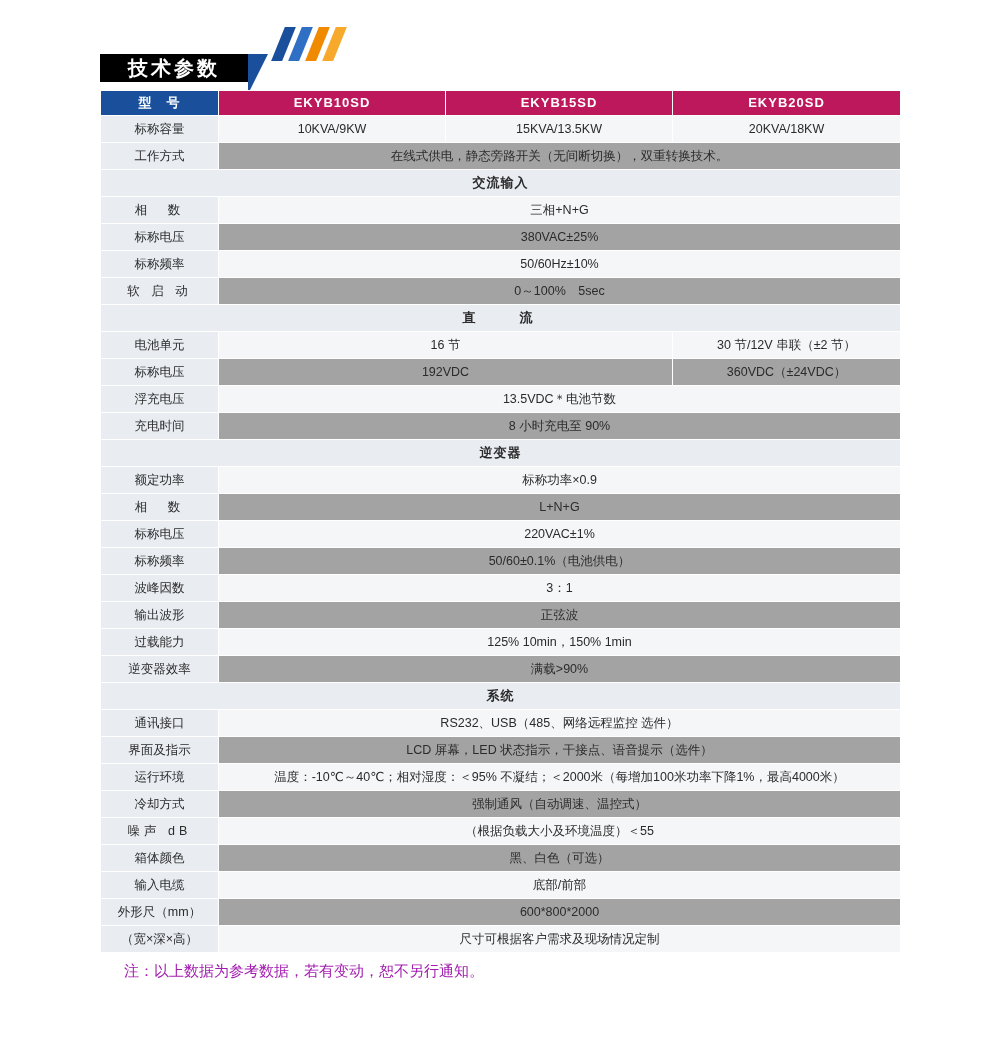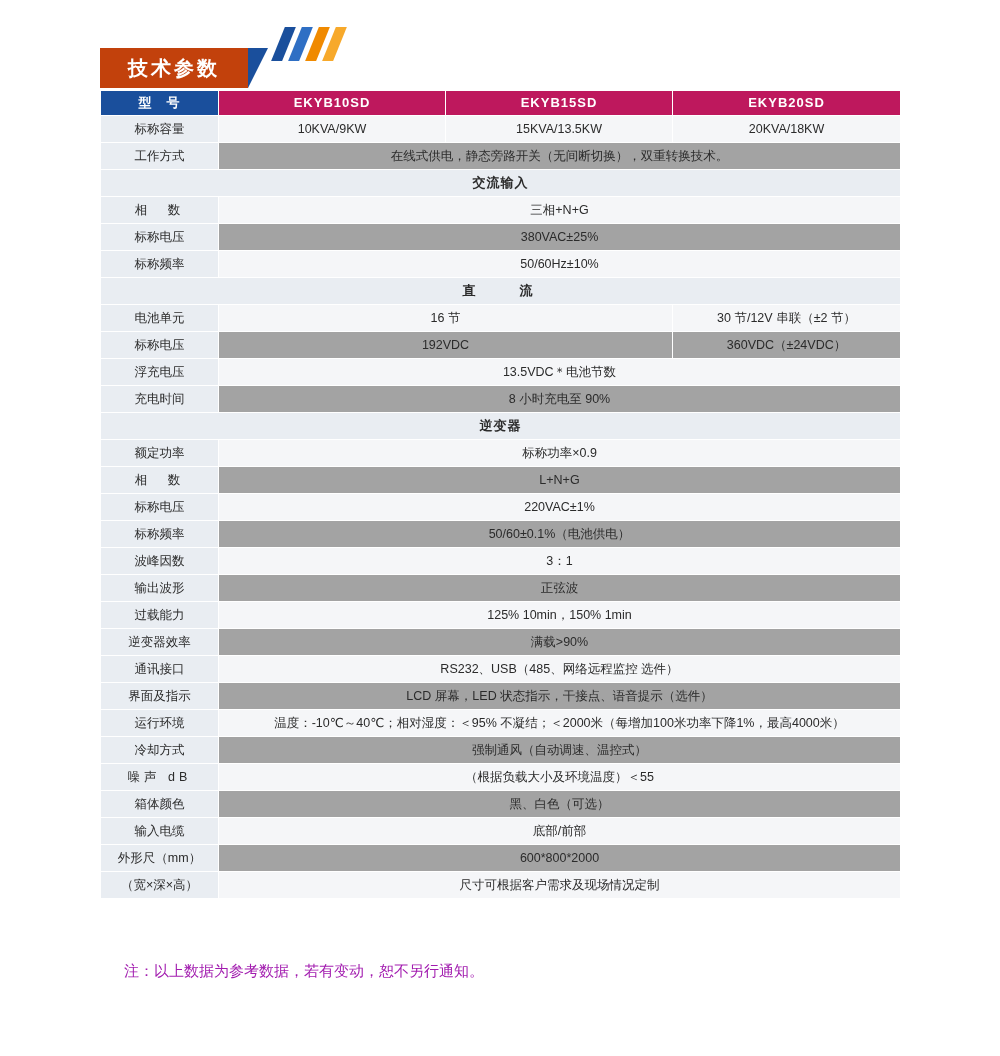--- a/index.html
+++ b/index.html
@@ -25,22 +25,22 @@
   .header {
     position: absolute;
     left: 100px;
     top: 24px;
     height: 40px;
     display: flex;
     align-items: center;
   }
   .header-tab {
     position: relative;
-    background: #c2410c;
-    height: 40px;
+    background: #000000;
+    height: 28px;
     min-width: 148px;
     display: flex;
     align-items: center;
     justify-content: center;
     padding: 0 18px;
     box-sizing: border-box;
     margin-top: 48px;
   }
   .header-tab::after {
     content: "";
@@ -197,20 +197,24 @@
             <td class="val" colspan="3">三相+N+G</td>
           </tr>
           <tr>
             <td class="label">标称电压</td>
             <td class="val alt" colspan="3">380VAC±25%</td>
           </tr>
           <tr>
             <td class="label">标称频率</td>
             <td class="val" colspan="3">50/60Hz±10%</td>
           </tr>
+          <tr>
+            <td class="label sp">软 启 动</td>
+            <td class="val alt" colspan="3">0～100%　5sec</td>
+          </tr>
           <tr class="section">
             <td colspan="4" class="wide-sp">直　　流</td>
           </tr>
           <tr>
             <td class="label">电池单元</td>
             <td class="val" colspan="2">16 节</td>
             <td class="val" colspan="1">30 节/12V 串联（±2 节）</td>
           </tr>
           <tr>
             <td class="label">标称电压</td>
@@ -253,20 +257,23 @@
             <td class="val alt" colspan="3">正弦波</td>
           </tr>
           <tr>
             <td class="label">过载能力</td>
             <td class="val" colspan="3">125% 10min，150% 1min</td>
           </tr>
           <tr>
             <td class="label">逆变器效率</td>
             <td class="val alt" colspan="3">满载&gt;90%</td>
           </tr>
+          <tr class="section">
+            <td colspan="4">系统</td>
+          </tr>
           <tr>
             <td class="label">通讯接口</td>
             <td class="val" colspan="3">RS232、USB（485、网络远程监控 选件）</td>
           </tr>
           <tr>
             <td class="label">界面及指示</td>
             <td class="val alt" colspan="3">LCD 屏幕，LED 状态指示，干接点、语音提示（选件）</td>
           </tr>
           <tr>
             <td class="label">运行环境</td>

